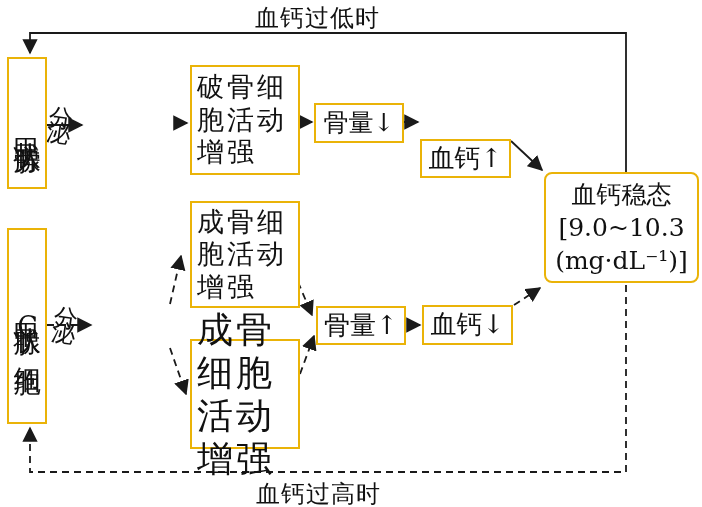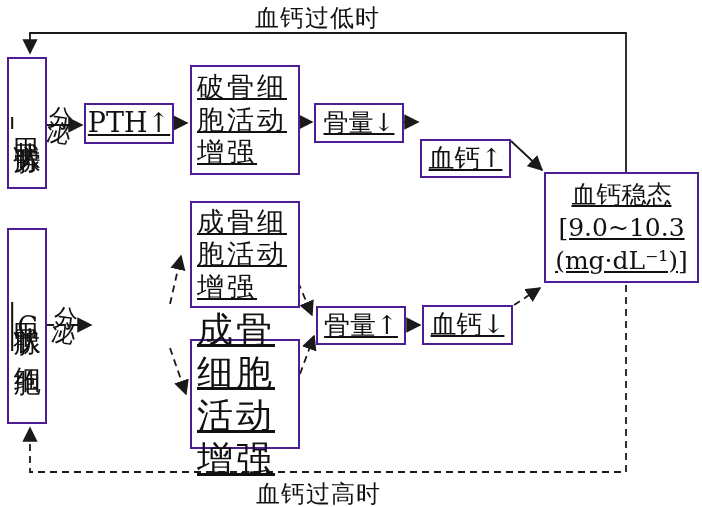--- a/index.html
+++ b/index.html
@@ -4,36 +4,35 @@
 <style>
   html,body{margin:0;padding:0;background:#ffffff;}
   .canvas{
     position:relative;width:702px;height:507px;background:#ffffff;
     font-family:"DejaVu Serif","Liberation Serif",serif;color:#111111;
     overflow:hidden;
     padding-left:27px;
   }
   .wires{position:absolute;left:0;top:0;z-index:0;}
   .box{
-    position:absolute;box-sizing:border-box;border:2px solid #4c1d95;background:#ffffff;
+    position:absolute;box-sizing:border-box;border:2px solid #eab308;background:#ffffff;
     display:flex;align-items:center;justify-content:center;z-index:1;
     line-height:1.2;
-    text-decoration:underline;
   }
   .box .t{display:block;}
   .vbox .t{writing-mode:vertical-rl;text-orientation:upright;letter-spacing:3px;}
   .wrapbox{justify-content:flex-start;align-items:center;padding:2px 5px;text-align:left;}
   .wrapbox .t{letter-spacing:3px;word-break:break-all;}
   .lbl{position:absolute;z-index:1;font-size:24px;letter-spacing:1px;white-space:nowrap;}
   .secrete{
     position:absolute;z-index:1;font-size:24px;
     writing-mode:vertical-rl;text-orientation:upright;letter-spacing:15px;
     transform:rotate(8deg);
   }
-  .homeo{flex-direction:column;line-height:1.32;font-size:25px;text-align:center;}
+  .homeo{flex-direction:column;line-height:1.32;font-size:25px;text-align:center;border-radius:8px;}
 </style>
 </head>
 <body>
 
 <div class="canvas">
 
   <svg class="wires" width="702" height="507" viewBox="0 0 702 507">
     <defs>
       <marker id="arr" viewBox="0 0 10 10" refX="9" refY="5" markerWidth="8.5" markerHeight="8.5" orient="auto">
         <path d="M0,0 L10,5 L0,10 z" fill="#1a1a1a"></path>
@@ -64,23 +63,20 @@
   <div class="lbl" style="left:255px;top:2px;">血钙过低时</div>
   <div class="lbl" style="left:256px;top:478px;">血钙过高时</div>
 
   <div class="secrete" style="left:47px;top:87px;">分泌</div>
   <div class="secrete" style="left:52px;top:287px;">分泌</div>
 
   <div class="box vbox" style="left:7px;top:57px;width:40px;height:132px;font-size:27px;">
     <span class="t">甲状旁腺</span>
   </div>
 
-  <div class="box" style="left:84px;top:103px;width:90px;height:41px;font-size:27px;">
-    <span class="t">PTH↑</span>
-  </div>
 
   <div class="box wrapbox" style="left:190px;top:65px;width:110px;height:110px;font-size:27px;">
     <span class="t">破骨细胞活动增强</span>
   </div>
 
   <div class="box" style="left:314px;top:103px;width:90px;height:40px;font-size:25px;">
     <span class="t">骨量↓</span>
   </div>
 
   <div class="box" style="left:420px;top:103px;width:91px;height:39px;font-size:26px;margin-top:36px;">

